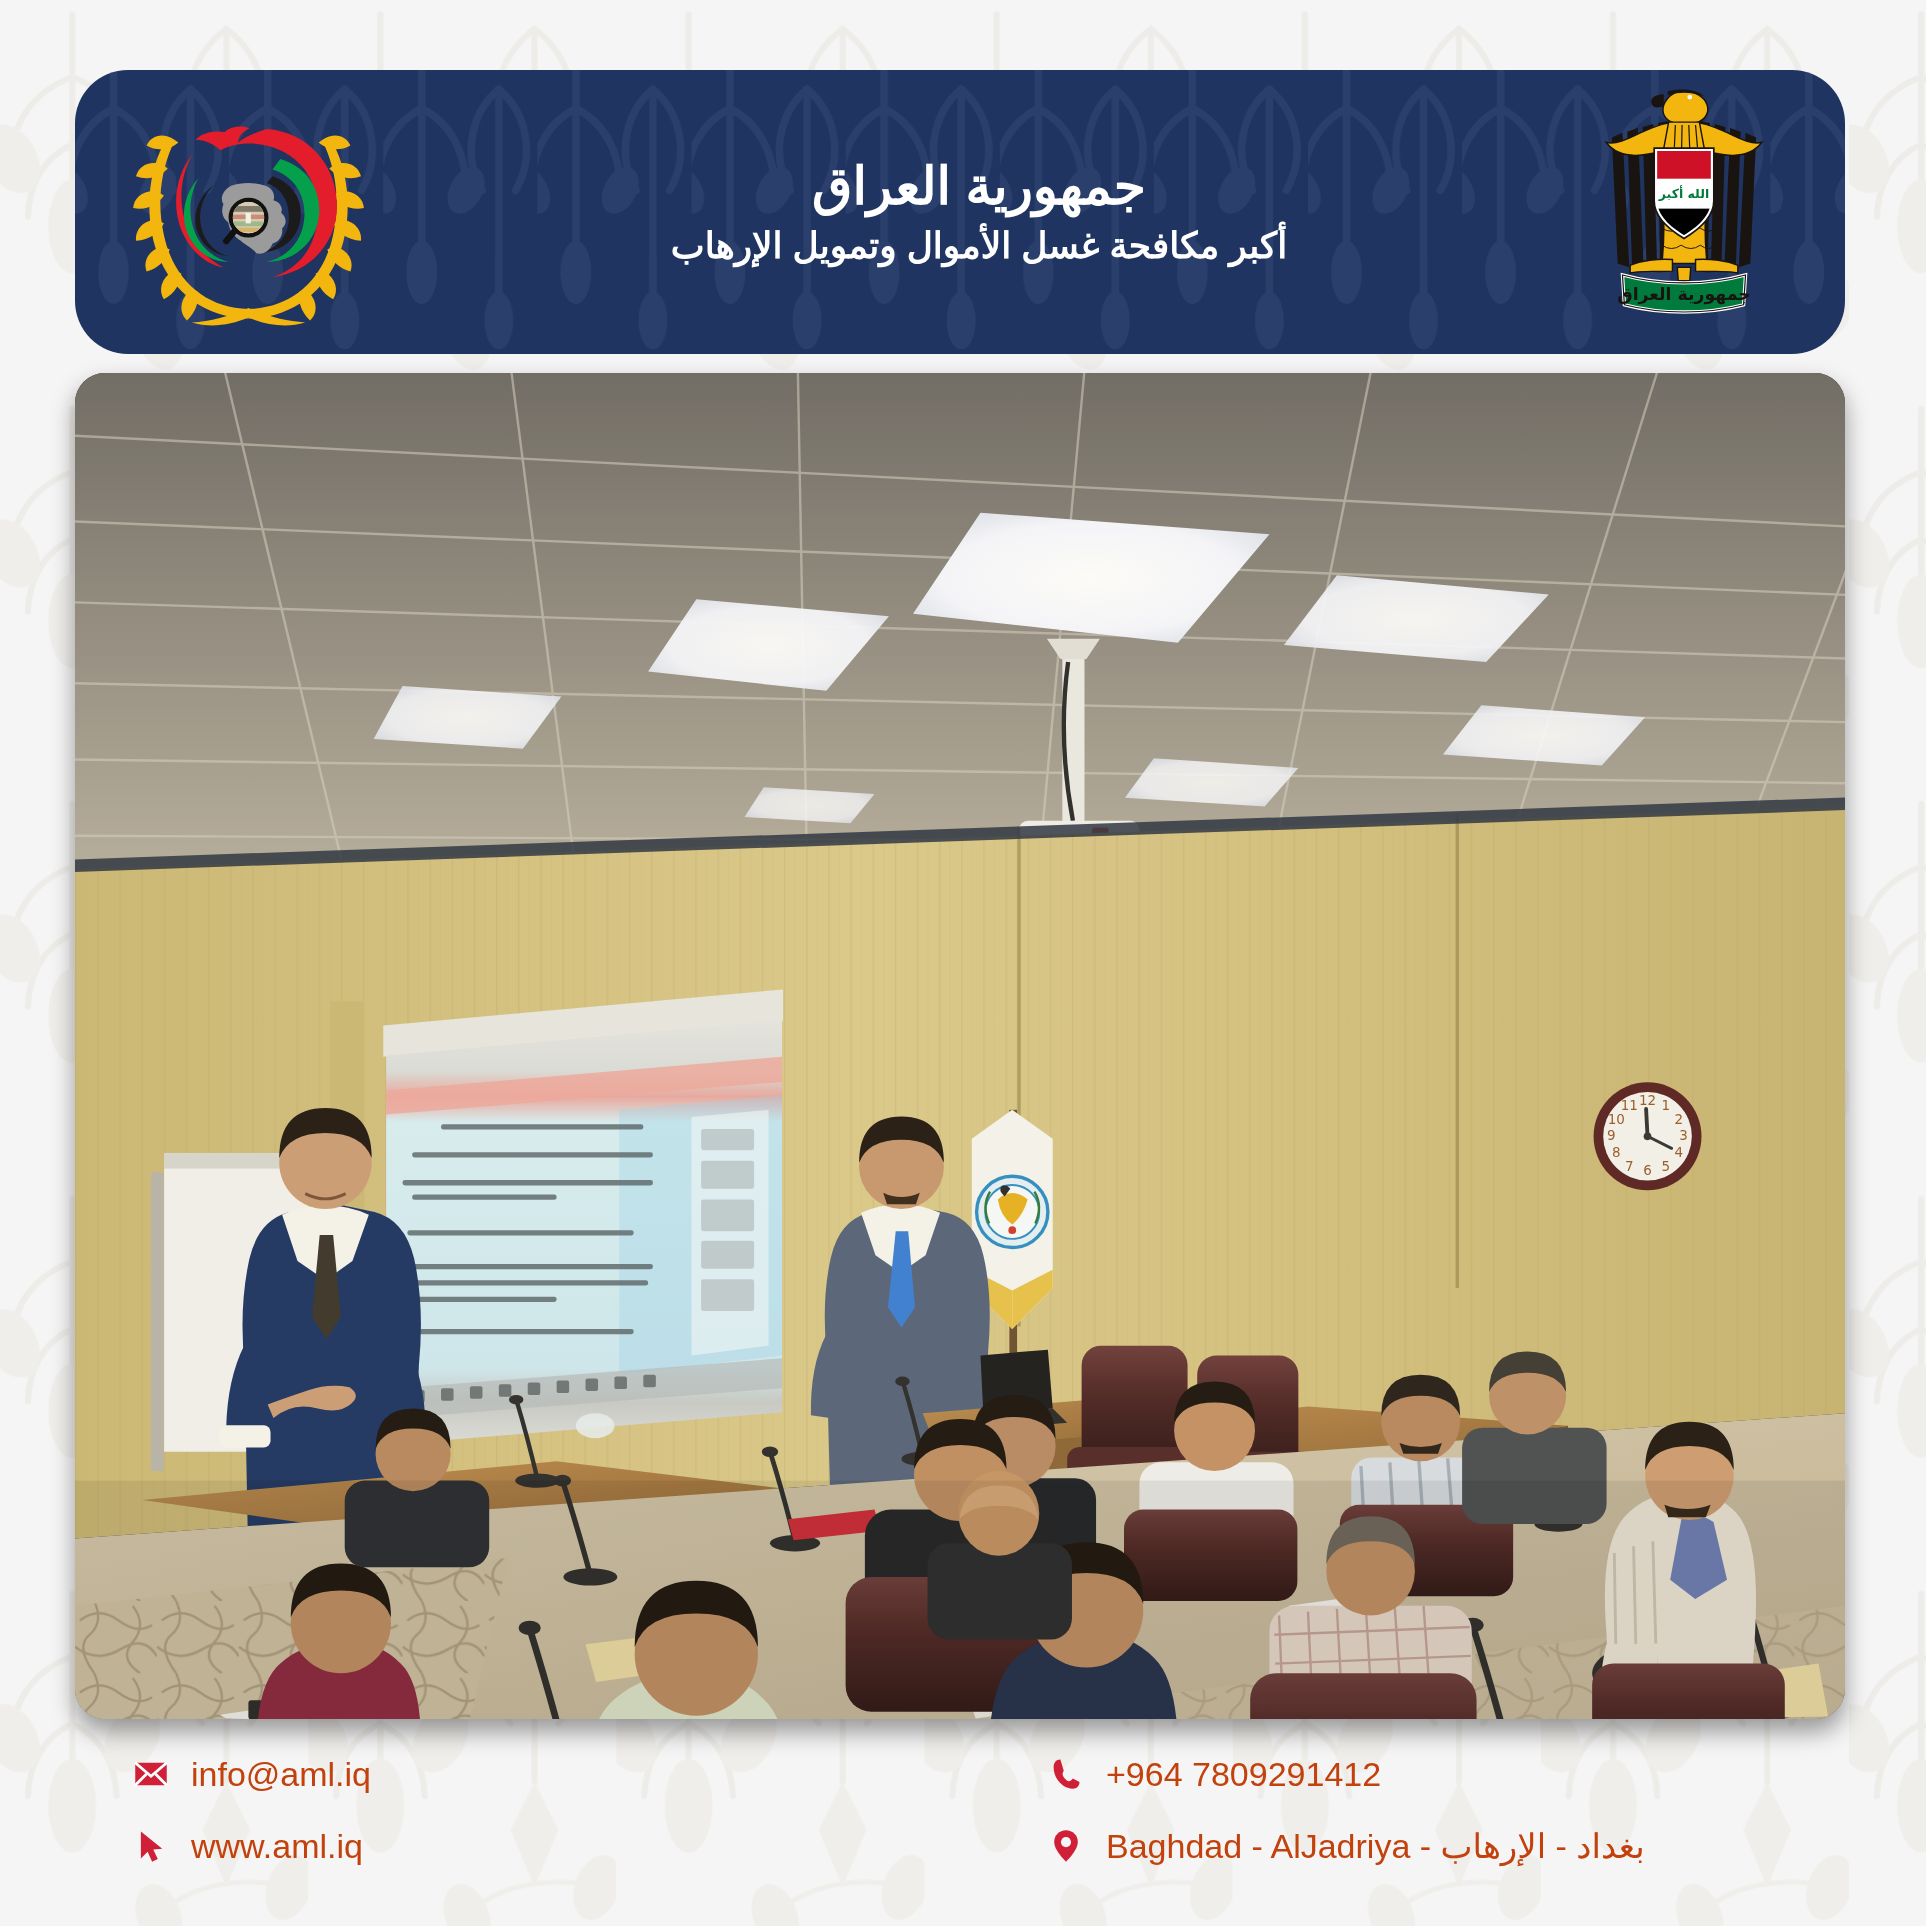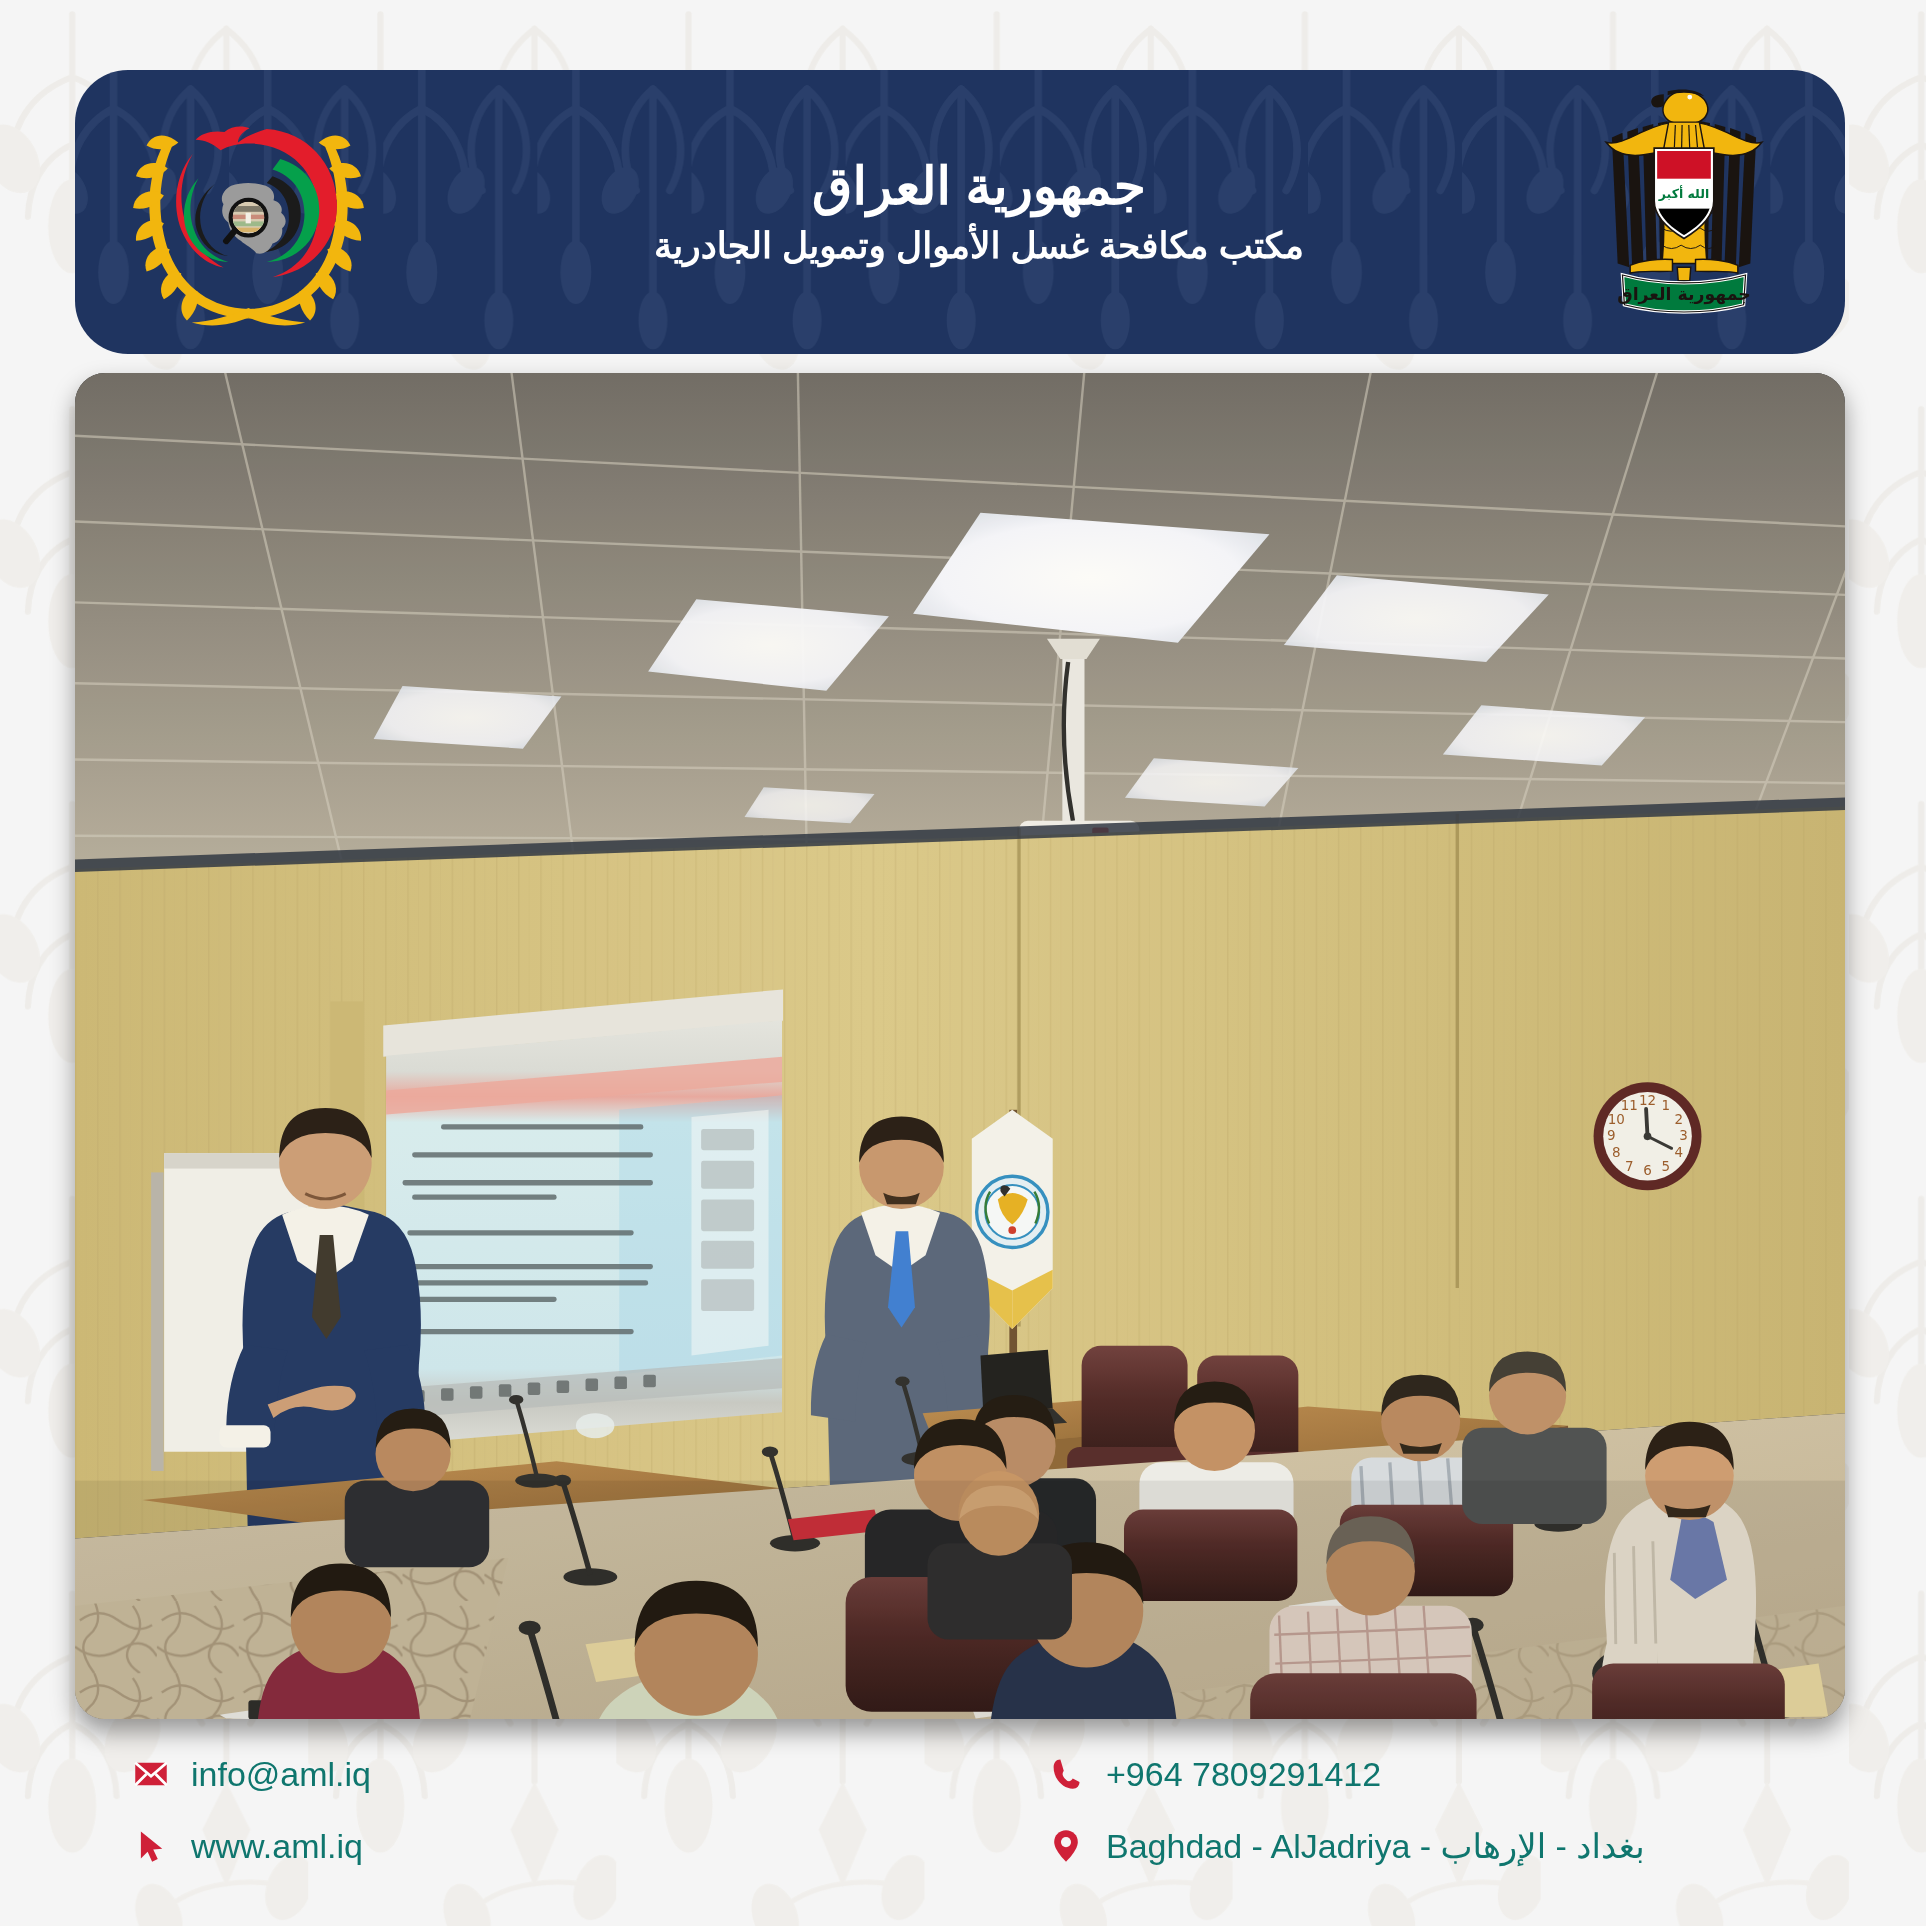--- a/index.html
+++ b/index.html
@@ -70,21 +70,21 @@
   #foot-left{left:58px;}
   #foot-right{left:973px;}
   .foot-row{
     display:flex;align-items:center;gap:22px;height:72px;
   }
   .foot-ico{
     width:36px;height:36px;display:flex;align-items:center;justify-content:center;
     flex:0 0 36px;
   }
   .foot-txt{
-    color:#0f766e;font-size:34px;font-weight:500;line-height:1;white-space:nowrap;
+    color:#c2410c;font-size:34px;font-weight:500;line-height:1;white-space:nowrap;
   }
   .foot-txt.rtlmix{direction:ltr;unicode-bidi:plaintext;}
 </style>
 </head>
 <body>
 
 <svg id="bg-watermark" viewBox="0 0 4000 4000" preserveAspectRatio="none">
   <defs>
     <pattern id="botanicalPat" width="640" height="820" patternUnits="userSpaceOnUse">
       <g fill="none" stroke="#e9e6e0" stroke-width="13" stroke-linecap="round">
@@ -280,21 +280,21 @@
       <path d="M196 400 L224 400 L222 428 L198 428 Z"></path>
     </g>
 
     <path d="M82 416 C160 438 260 438 338 416 L334 478 C258 498 162 498 86 478 Z" fill="#007a3d" stroke="#ffffff" stroke-width="7"></path>
     <path d="M82 416 C160 438 260 438 338 416 L334 478 C258 498 162 498 86 478 Z" fill="none" stroke="#1a1410" stroke-width="2.5"></path>
     <text x="210" y="468" font-family="'DejaVu Sans', sans-serif" font-size="36" font-weight="bold" fill="#1a1410" text-anchor="middle">جمهورية العراق</text>
   </svg>
 
   <div id="header-titles">
     <div id="title-main">جمهورية العراق</div>
-    <div id="title-sub">مكتب مكافحة غسل الأموال وتمويل الجادرية</div>
+    <div id="title-sub">أكبر مكافحة غسل الأموال وتمويل الإرهاب</div>
   </div>
 </div>
 
 <div id="photo-card">
 <svg id="photo-svg" viewBox="0 0 3675 2795" preserveAspectRatio="none">
   <defs>
     <linearGradient id="ceilGrad" x1="0" y1="0" x2="0" y2="1">
       <stop offset="0" stop-color="#6e6a66"></stop>
           <stop offset="1" stop-color="#b6ae9e"></stop>
     </linearGradient>

